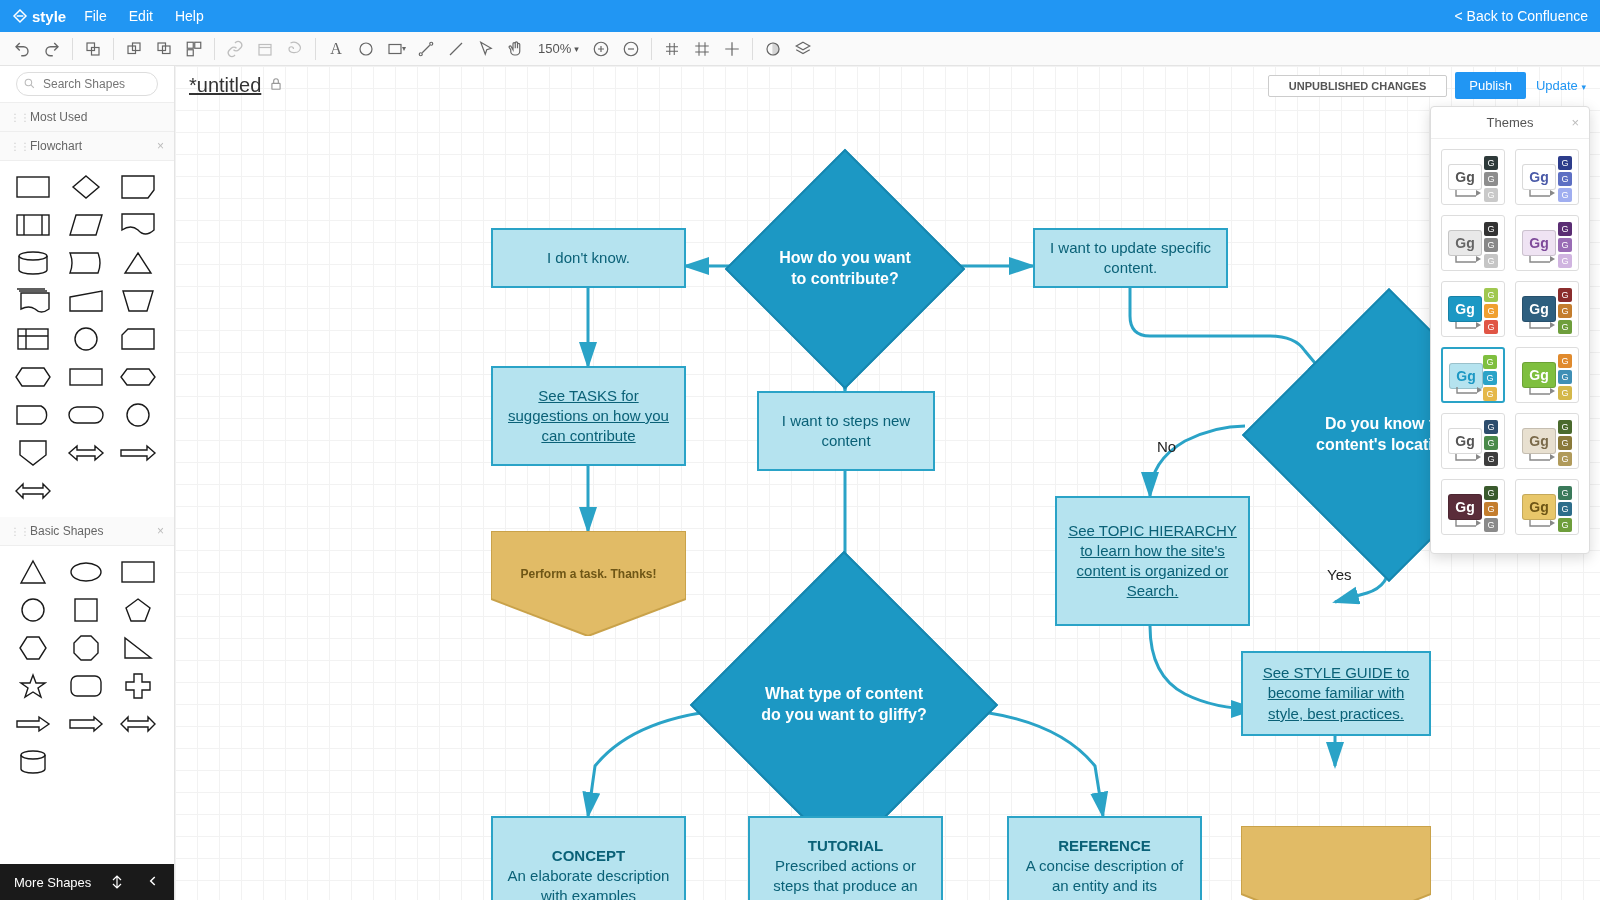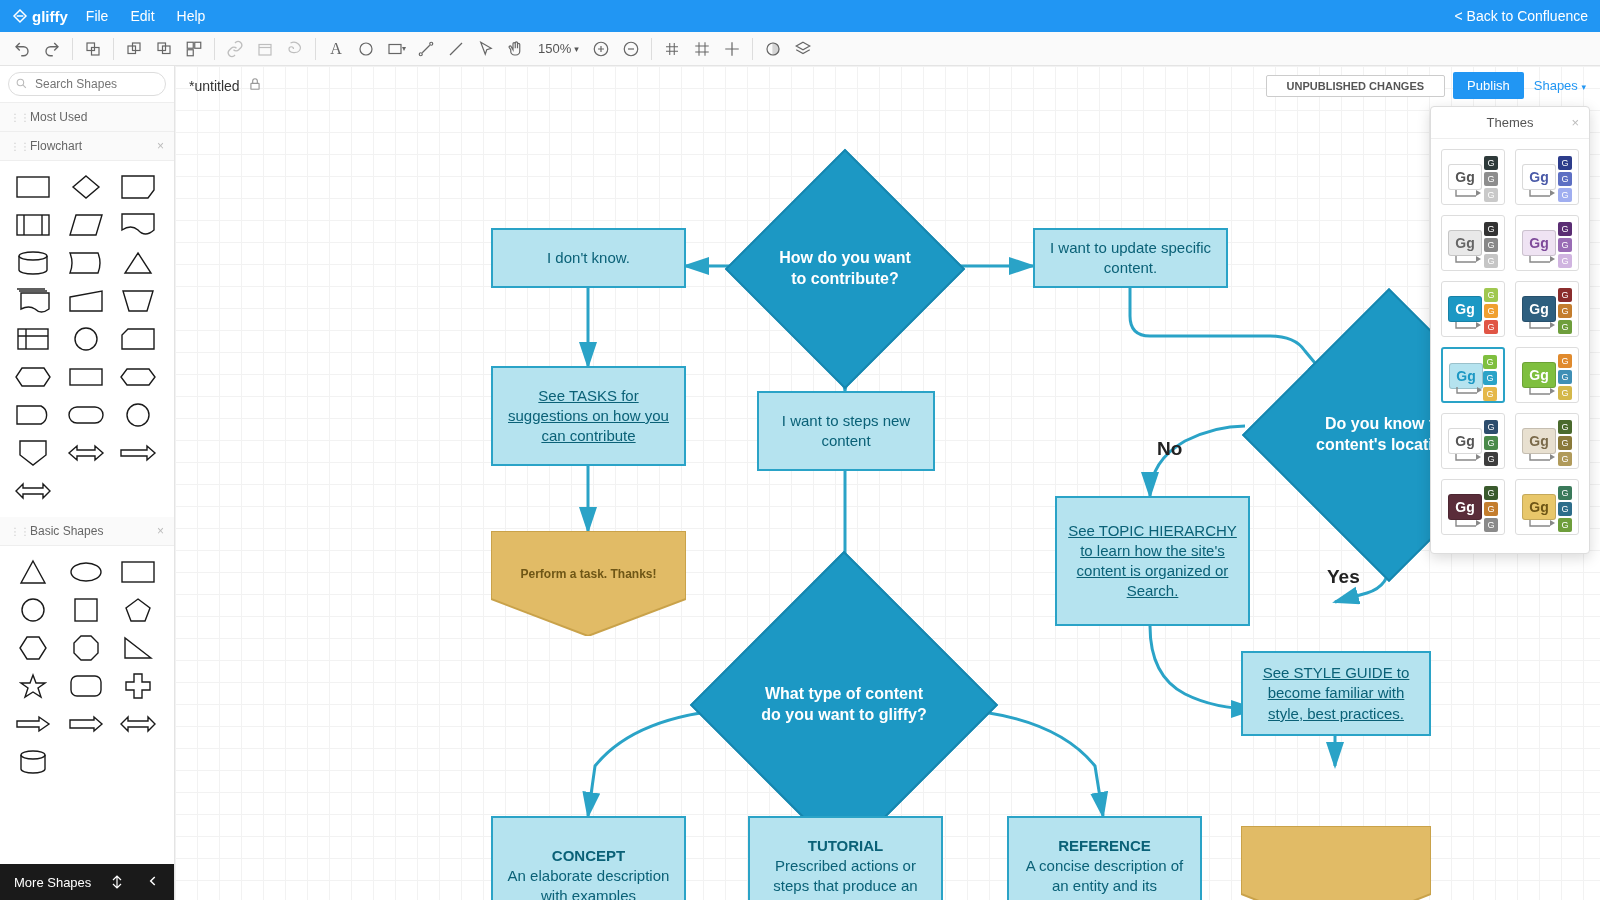--- a/index.html
+++ b/index.html
@@ -17,21 +17,21 @@
 .toolbar { height:34px; border-bottom:1px solid #e4e4e4; display:flex; align-items:center; padding:0 8px; gap:2px; background:#fafafa; }
 .toolbar .tb-btn { width:28px; height:28px; display:flex; align-items:center; justify-content:center; cursor:pointer; color:#666; border-radius:3px; }
 .toolbar .tb-sep { width:1px; height:22px; background:#ddd; margin:0 4px; }
 .toolbar .zoom { font-size:13px; color:#555; padding:0 6px; display:flex; align-items:center; gap:3px; }
 
 
 .body-row { display:flex; height:calc(100% - 66px); }
 
 
 .left-panel { width:175px; border-right:1px solid #e4e4e4; background:#fff; display:flex; flex-direction:column; }
-.search-shapes { padding:6px 8px; border-bottom:1px solid #eee; }
+.search-shapes { padding:6px 16px; border-bottom:1px solid #eee; }
 .search-shapes input { width:100%; border:1px solid #ddd; border-radius:12px; padding:4px 10px 4px 26px; font-size:12px; color:#888; background:#fff; }
 .search-wrap { position:relative; }
 .search-wrap svg { position:absolute; left:7px; top:5px; width:13px; height:13px; color:#bbb; }
 .section-hdr { font-size:12px; color:#666; padding:7px 12px 7px 30px; border-bottom:1px solid #eee; background:#fafafa; position:relative; }
 .section-hdr .grip { position:absolute; left:10px; top:9px; color:#ccc; font-size:10px; }
 .section-hdr .close-x { position:absolute; right:10px; top:7px; color:#bbb; cursor:pointer; }
 .shapes-grid { display:grid; grid-template-columns:repeat(3,1fr); gap:10px 12px; padding:12px 14px; }
 .shape-cell { width:38px; height:28px; display:flex; align-items:center; justify-content:center; cursor:grab; }
 .shape-cell svg { stroke:#1a1a1a; stroke-width:1.4; fill:none; }
 .left-panel .scroll { overflow-y:auto; flex:1; }
@@ -39,40 +39,40 @@
 .more-shapes-bar .chev { margin-left:auto; }
 
 
 .canvas-wrap { flex:1; position:relative; background:#fff; background-image:
   linear-gradient(#f2f2f2 1px,transparent 1px),
   linear-gradient(90deg,#f2f2f2 1px,transparent 1px);
   background-size:22px 22px;
   overflow:hidden;
 }
 .title-row { position:absolute; top:6px; left:14px; right:14px; display:flex; align-items:center; z-index:5; }
-.title-row .doc-title { font-size:14px; color:#333; }
+.title-row .doc-title { font-size:20px; color:#333;text-decoration:underline; }
 .title-row .lock { margin-left:8px; color:#999; }
 .title-row .push { flex:1; }
 .title-row .badge-unpub { font-size:11px; font-weight:700; border:1px solid #ccc; padding:4px 20px; color:#555; border-radius:2px; margin-right:8px; background:#fff; }
 .title-row .btn-publish { background:#2196F3; color:#fff; font-size:13px; padding:6px 14px; border:none; border-radius:2px; cursor:pointer; margin-right:10px; }
 .title-row .options { color:#2196F3; font-size:13px; cursor:pointer; }
 
 
 .canvas-layer { position:absolute; inset:0; }
 .canvas-layer svg { position:absolute; inset:0; width:100%; height:100%; }
 .node { position:absolute; display:flex; align-items:center; justify-content:center; text-align:center; padding:8px 10px; font-size:15px; line-height:1.35; }
 .node.process { background:#b5e3ef; border:2px solid #2aa3c7; color:#0a6177; }
 .decision { position:absolute; }
 .decision .diamond { width:100%; height:100%; background:#1c98c4; transform:rotate(45deg); border:2px solid #1686af; }
 .decision .d-text { position:absolute; inset:0; display:flex; align-items:center; justify-content:center; color:#fff; font-weight:600; text-align:center; font-size:16px; padding:0 18px; line-height:1.3; }
 .endbanner { position:absolute; text-align:center; color:#6e5616; font-size:12px; display:flex; align-items:center; justify-content:center; padding-bottom:18px; line-height:1.35;font-weight:bold; }
 .endbanner svg { position:absolute; inset:0; width:100%; height:100%; }
 .endbanner span { position:relative; z-index:1; }
 .link-text { text-decoration:underline; }
-.edge-label { position:absolute; font-size:19px; font-weight:700; color:#222; background:transparent; }
+.edge-label { position:absolute; font-size:15px; font-weight:400; color:#222; background:transparent; }
 
 
 .themes-panel { position:absolute; top:40px; right:10px; width:160px; background:#fff; border:1px solid #ddd; border-radius:4px; box-shadow:0 4px 14px rgba(0,0,0,.15); z-index:6; padding-bottom:8px; }
 .themes-panel .tp-hdr { display:flex; align-items:center; justify-content:center; font-size:13px; color:#555; padding:8px 0; border-bottom:1px solid #eee; position:relative; }
 .themes-panel .tp-hdr .x { position:absolute; right:10px; color:#bbb; cursor:pointer; }
 .themes-grid { display:grid; grid-template-columns:1fr 1fr; gap:10px; padding:10px; }
 .theme-swatch { height:56px; border:1px solid #ddd; border-radius:3px; cursor:pointer; position:relative; background:#fff; }
 .theme-swatch.sel { border:2px solid #2aa3c7; }
 .theme-swatch .big { position:absolute; left:6px; top:14px; width:34px; height:26px; border-radius:3px; display:flex; align-items:center; justify-content:center; font-weight:700; font-size:14px; }
 .theme-swatch .chip { position:absolute; right:6px; width:14px; height:14px; border-radius:2px; font-size:9px; color:#fff; display:flex; align-items:center; justify-content:center; }
@@ -82,21 +82,21 @@
 .theme-swatch .arrow-line { position:absolute; left:12px; bottom:6px; width:28px; height:10px; }
 </style>
 </head>
 <body>
 
 <div class="menubar">
   <div class="logo">
     <svg viewBox="0 0 24 24" fill="none" stroke="#fff" stroke-width="2.2">
         <path d="M12 3 L3 12 L12 21 L21 12 Z M7 12 H17"></path>
       </svg>
-    <span>gliffy</span>
+    <span>style</span>
   </div>
   <span class="menu-item">File</span>
   <span class="menu-item">Edit</span>
   <span class="menu-item">Help</span>
   <span class="spacer"></span>
   <span class="back-link">&lt; Back to Confluence</span>
 </div>
 
 <div class="toolbar">
   <div class="tb-btn">
@@ -486,21 +486,21 @@
   <div class="canvas-wrap">
     <div class="title-row">
       <span class="doc-title">*untitled</span>
       <span class="lock"><svg width="14" height="14" viewBox="0 0 24 24" fill="none" stroke="currentColor" stroke-width="2">
             <rect x="5" y="11" width="14" height="10" rx="1"></rect>
             <path d="M8 11V7a4 4 0 0 1 8 0v4"></path>
           </svg></span>
       <span class="push"></span>
       <span class="badge-unpub">UNPUBLISHED CHANGES</span>
       <button class="btn-publish">Publish</button>
-      <span class="options"><span>Shapes</span> <span style="font-size:9px">▾</span></span>
+      <span class="options"><span>Update</span> <span style="font-size:9px">▾</span></span>
     </div>
 
     <div class="canvas-layer">
 
       <svg>
         <defs>
           <marker id="arr" markerWidth="10" markerHeight="10" refX="8" refY="3" orient="auto">
               <path d="M0 0 L9 3 L0 6 Z" fill="#2aa3c7"></path>
             </marker>
         </defs>

